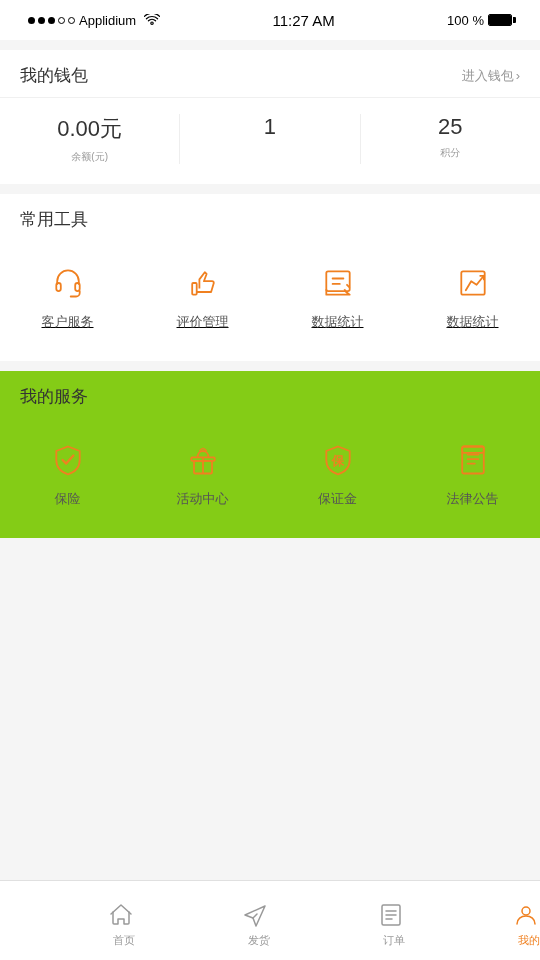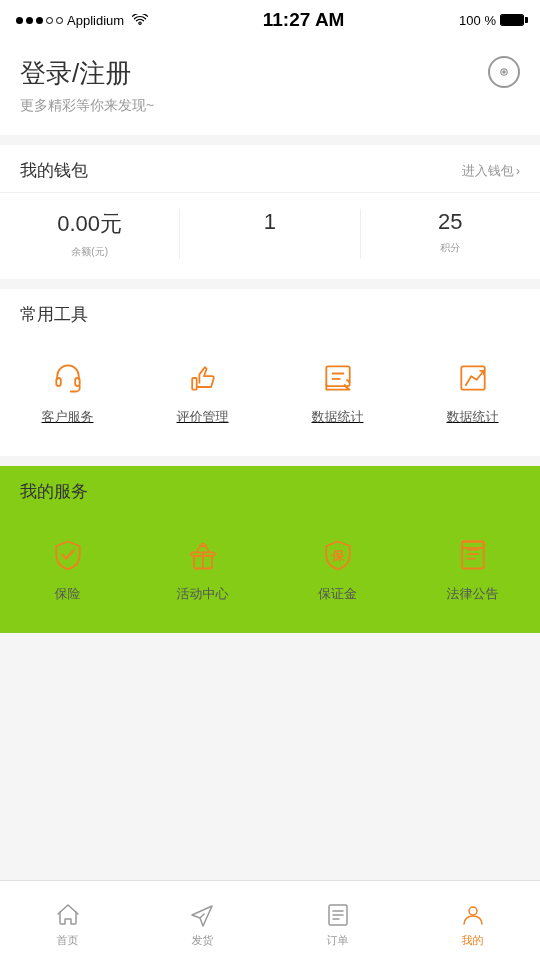--- a/index.html
+++ b/index.html
@@ -13,30 +13,30 @@
       position: relative;
     }
 
     
     .status-bar {
       height: 40px;
       background: #fff;
       display: flex;
       align-items: center;
       justify-content: space-between;
-      padding: 0 16px;
+      padding: 0 28px;
       font-size: 13px;
       color: #000;
     }
     .status-left { display: flex; align-items: center; gap: 4px; }
     .status-dots { display: flex; gap: 3px; align-items: center; }
     .dot { width: 7px; height: 7px; border-radius: 50%; background: #000; }
     .dot.empty { background: transparent; border: 1.5px solid #000; }
     .wifi-icon { margin-left: 4px; }
-    .status-center { font-weight: 700; font-size: 19px; }
+    .status-center { font-weight: 400; font-size: 15px; }
     .status-right { display: flex; align-items: center; gap: 4px; font-size: 13px; }
     .battery-icon {
       width: 24px; height: 12px; border: 1.5px solid #000; border-radius: 2px; position: relative;
       display: inline-flex; align-items: center;
     }
     .battery-icon::after {
       content: ''; position: absolute; right: -5px; top: 50%; transform: translateY(-50%);
       width: 3px; height: 6px; background: #000; border-radius: 0 1px 1px 0;
     }
     .battery-fill { width: 100%; height: 100%; background: #000; border-radius: 1px; }
@@ -205,21 +205,21 @@
       height: 80px;
       background: #fff;
       border-top: 1px solid #e0e0e0;
       display: flex;
       align-items: center;
     }
     .tab-item {
       flex: 1;
       display: flex;
       flex-direction: column;
-      align-items: center;
+      align-items: flex-end;
       justify-content: center;
       gap: 4px;
       cursor: pointer;
       padding-top: 8px;
     }
     .tab-icon {
       width: 28px; height: 28px;
       display: flex; align-items: center; justify-content: center;
     }
     .tab-icon svg { width: 26px; height: 26px; }
@@ -254,30 +254,20 @@
   <div class="status-right">
     <span>100 %</span>
     <div class="battery-icon">
       <div class="battery-fill"></div>
     </div>
   </div>
 </div>
 
 <div class="main">
 
-  <div class="header">
-    <div class="header-icon">
-      <svg viewBox="0 0 20 20" fill="none" stroke="#999" stroke-width="1.5">
-        <circle cx="10" cy="10" r="4" stroke="#999" stroke-width="1.5" fill="none"></circle>
-        <circle cx="10" cy="10" r="1.5" fill="#999"></circle>
-      </svg>
-    </div>
-    <div class="header-title">登录/注册</div>
-    <div class="header-subtitle">更多精彩等你来发现~</div>
-  </div>
 
   <div class="section">
     <div class="section-header">
       <span class="section-title">我的钱包</span>
       <span class="section-link">
         <span>进入钱包</span>
         <span class="chevron"> ›</span>
       </span>
     </div>
     <div class="wallet-stats">

